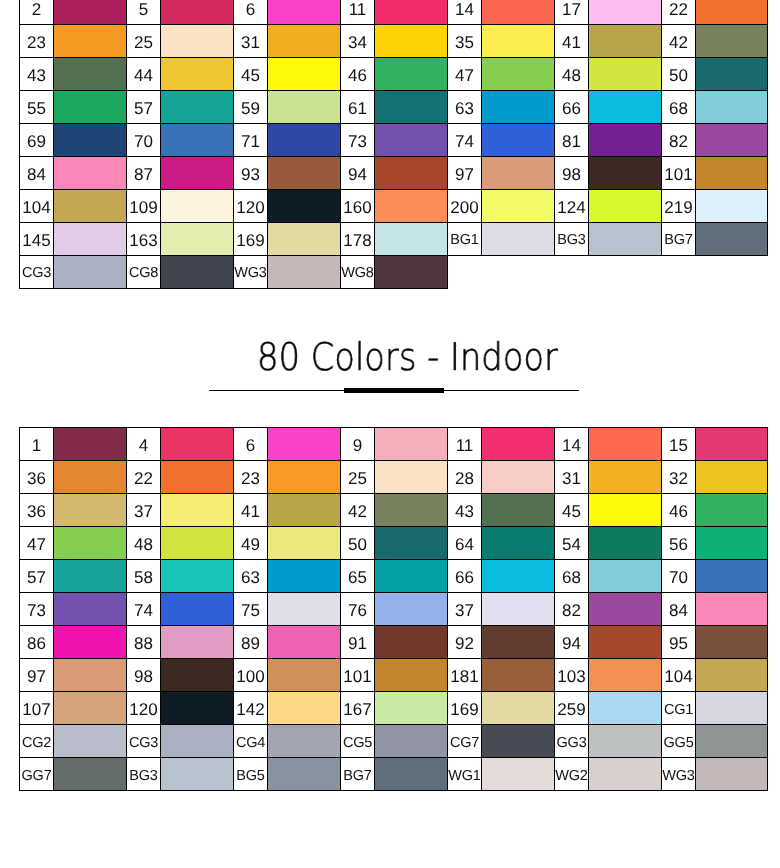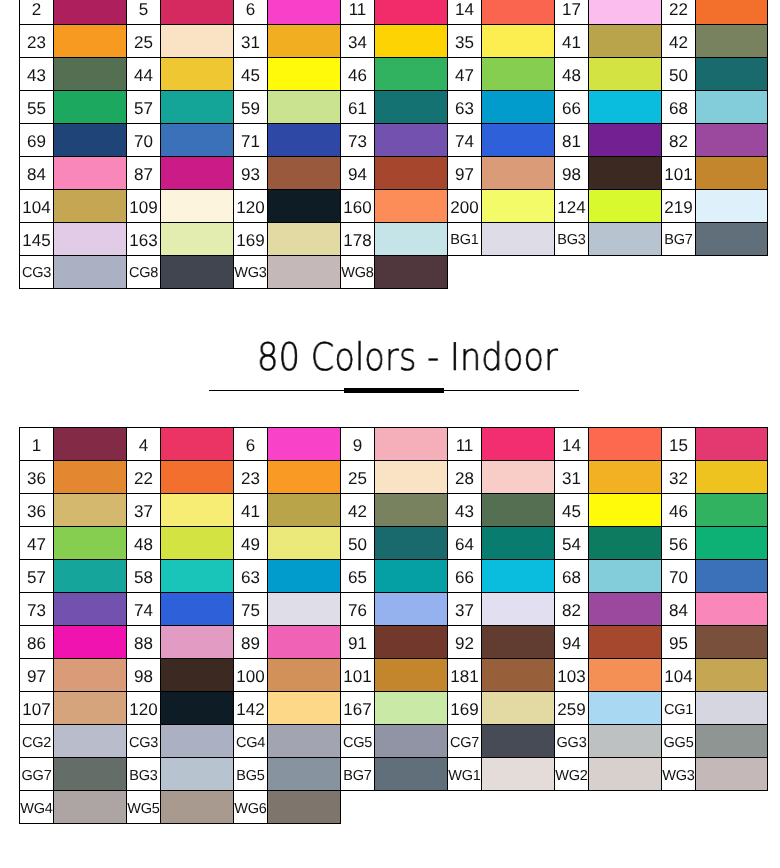--- a/index.html
+++ b/index.html
@@ -624,37 +624,15 @@
       <td class="sw" style="background-color: rgb(228, 220, 216);"></td>
       <td class="lbl sm">
             <span>WG2</span>
           </td>
       <td class="sw" style="background-color: rgb(216, 208, 204);"></td>
       <td class="lbl sm">
             <span>WG3</span>
           </td>
       <td class="sw" style="background-color: rgb(196, 185, 184);"></td>
     </tr>
-    <tr>
-      <td class="lbl sm">
-            <span>WG4</span>
-          </td>
-      <td class="sw" style="background-color: rgb(173, 164, 164);"></td>
-      <td class="lbl sm">
-            <span>WG5</span>
-          </td>
-      <td class="sw" style="background-color: rgb(168, 154, 142);"></td>
-      <td class="lbl sm">
-            <span>WG6</span>
-          </td>
-      <td class="sw" style="background-color: rgb(126, 117, 108);"></td>
-      <td class="empty"></td>
-          <td class="empty"></td>
-      <td class="empty"></td>
-          <td class="empty"></td>
-      <td class="empty"></td>
-          <td class="empty"></td>
-      <td class="empty"></td>
-          <td class="empty"></td>
-    </tr>
   </tbody>
     </table>
 </div>
 
 </body></html>

